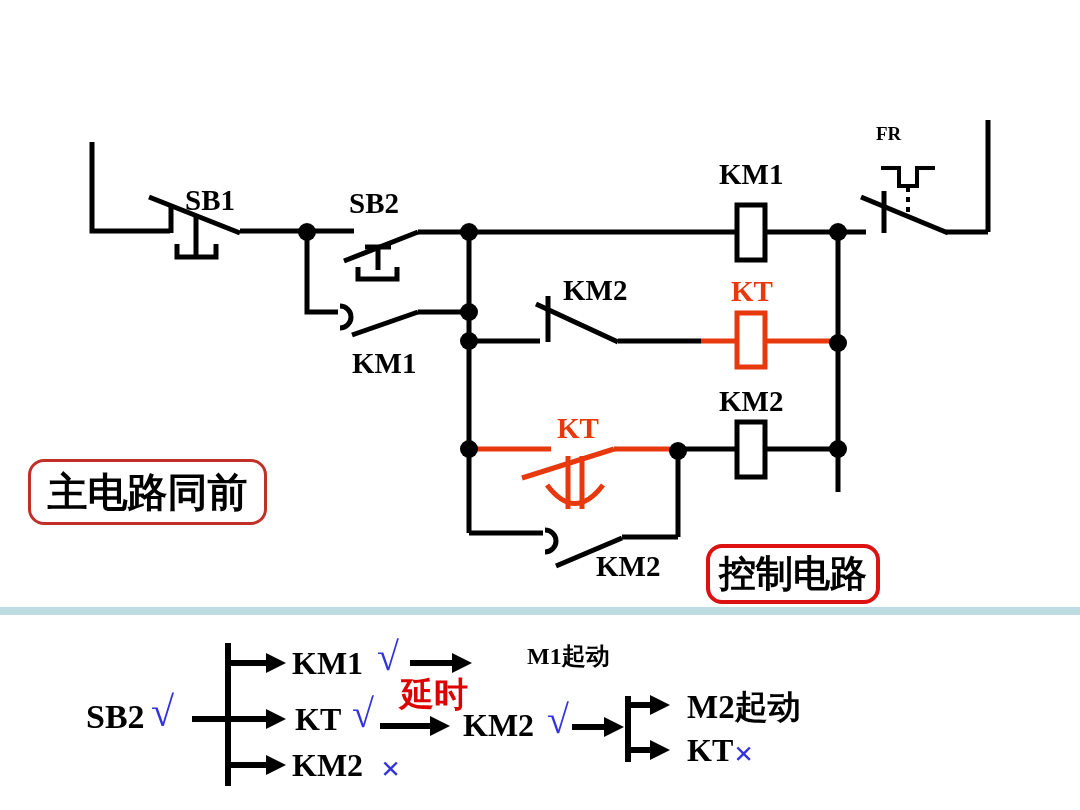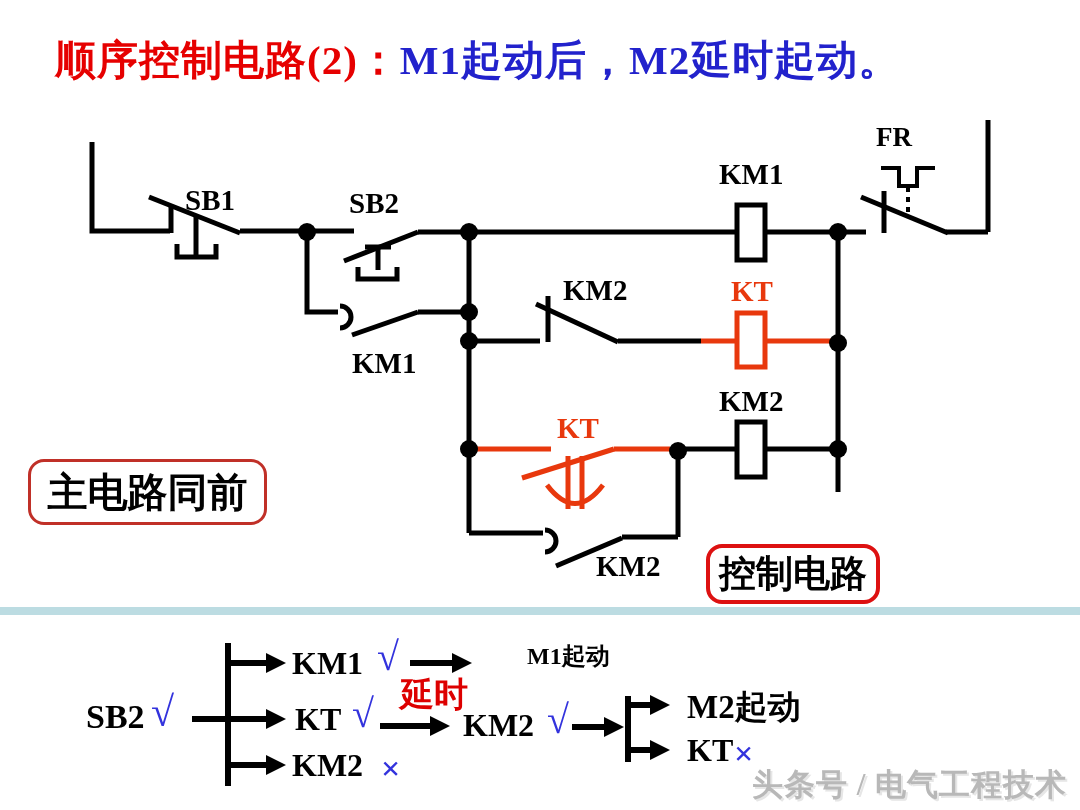--- a/index.html
+++ b/index.html
@@ -25,23 +25,20 @@
   .watermark{
     position:absolute;left:752px;top:764px;font-size:31px;font-weight:bold;
     color:#b8b8b8;text-shadow:2px 2px 0 #e6e6e6;letter-spacing:1px;
   }
 </style>
 </head>
 <body>
 
 <div class="slide">
 
-  <div class="title">
-    <span class="t-red">顺序控制电路(2)：</span><span class="t-blue">M1起动后，M2延时起动。</span>
-  </div>
 
   <svg width="1080" height="810" viewBox="0 0 1080 810">
 
     <g stroke="#000" stroke-width="5" fill="none">
       <g>
         <path d="M92 142 V231 H170"></path>
       </g>
       <g>
         <path d="M171 206 V233"></path>
         <path d="M149 197 L240 233"></path>
@@ -144,21 +141,21 @@
       <polygon points="604,717 624,727 604,737"></polygon>
       <polygon points="650,695 670,705 650,715"></polygon>
       <polygon points="650,740 670,750 650,760"></polygon>
     </g>
   </svg>
 
   <div class="lbl" style="left:185px;top:186px;font-size:29px;">SB1</div>
   <div class="lbl" style="left:349px;top:189px;font-size:29px;">SB2</div>
   <div class="lbl" style="left:352px;top:349px;font-size:29px;">KM1</div>
   <div class="lbl" style="left:719px;top:160px;font-size:29px;">KM1</div>
-  <div class="lbl" style="left:876px;top:124px;font-size:27px;text-align:right;">FR</div>
+  <div class="lbl" style="left:876px;top:124px;font-size:19px;text-align:right;">FR</div>
   <div class="lbl" style="left:563px;top:276px;font-size:29px;">KM2</div>
   <div class="lbl red" style="left:731px;top:277px;font-size:29px;">KT</div>
   <div class="lbl" style="left:719px;top:387px;font-size:29px;">KM2</div>
   <div class="lbl red" style="left:557px;top:414px;font-size:29px;">KT</div>
   <div class="lbl" style="left:596px;top:552px;font-size:29px;">KM2</div>
 
   <div class="note-box note-main">主电路同前</div>
   <div class="note-box note-control">控制电路</div>
 
   <div class="divider"></div>
@@ -177,15 +174,14 @@
   <div class="lbl fl" style="left:463px;top:709px;font-size:32px;">KM2</div>
   <div class="lbl fl blue-mark" style="left:547px;top:700px;font-size:40px;">√</div>
 
   <div class="lbl fl" style="left:292px;top:749px;font-size:32px;">KM2</div>
   <div class="lbl fl blue-mark" style="left:381px;top:752px;font-size:34px;">×</div>
 
   <div class="lbl fl" style="left:687px;top:691px;font-size:33px;text-align:right;">M2起动</div>
   <div class="lbl fl" style="left:687px;top:734px;font-size:32px;">KT</div>
   <div class="lbl fl blue-mark" style="left:734px;top:737px;font-size:34px;">×</div>
 
-  <div class="watermark">头条号 / 电气工程技术</div>
 
 </div>
 
 </body></html>

